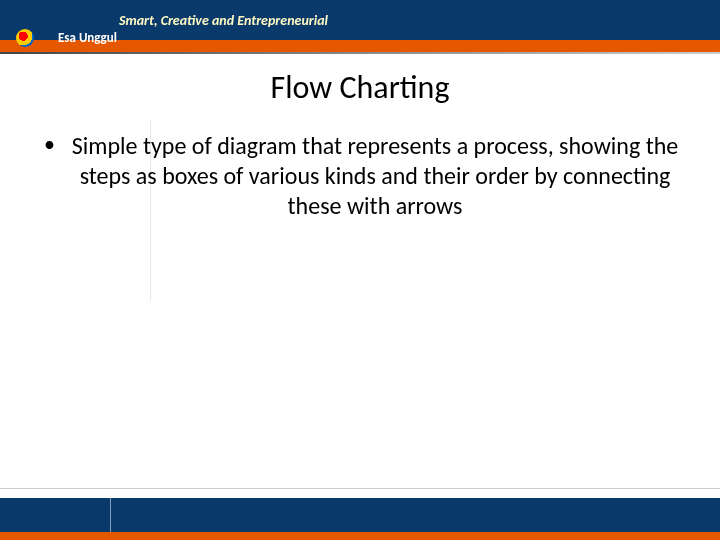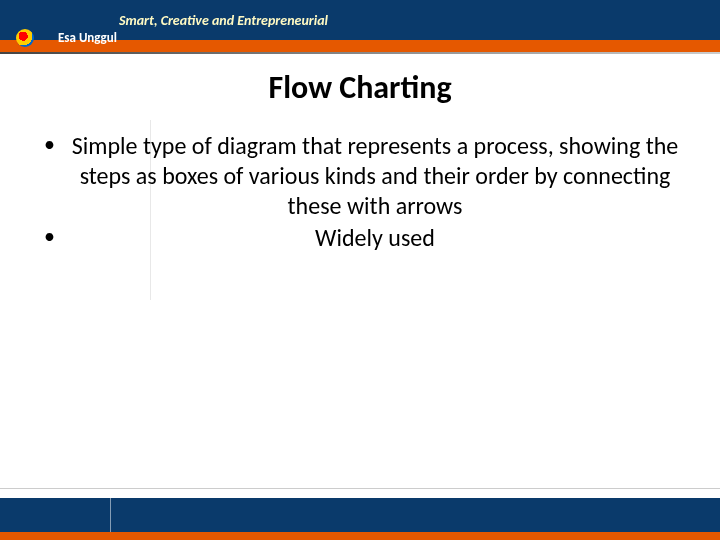--- a/index.html
+++ b/index.html
@@ -50,21 +50,21 @@
     width: 100%;
     height: 2px;
     background: linear-gradient(to right, #444 0%, #ccc 100%);
   }
   .title {
     text-align: center;
     font-size: 32px;
     color: #000;
     margin-top: 14px;
     margin-bottom: 24px;
-    font-weight: 700;
+    font-weight: 400;
   }
   .content {
     padding: 0 36px 0 44px;
     text-align: center;
   }
   .content ul {
     list-style: none;
   }
   .content li {
     position: relative;
@@ -134,21 +134,20 @@
 <div class="orange-bar"></div>
 <div class="thin-line"></div>
 
 <div class="faint-vert"></div>
 
 <h1 class="title">Flow Charting</h1>
 
 <div class="content">
   <ul>
     <li>Simple type of diagram that represents a process, showing the steps as boxes of various kinds and their order by connecting these with arrows</li>
-    <li>Widely used</li>
   </ul>
 </div>
 
 <div class="footer">
   <div class="footer-white"></div>
   <div class="footer-navy"></div>
   <div class="footer-orange"></div>
 </div>
 
 </body></html>

